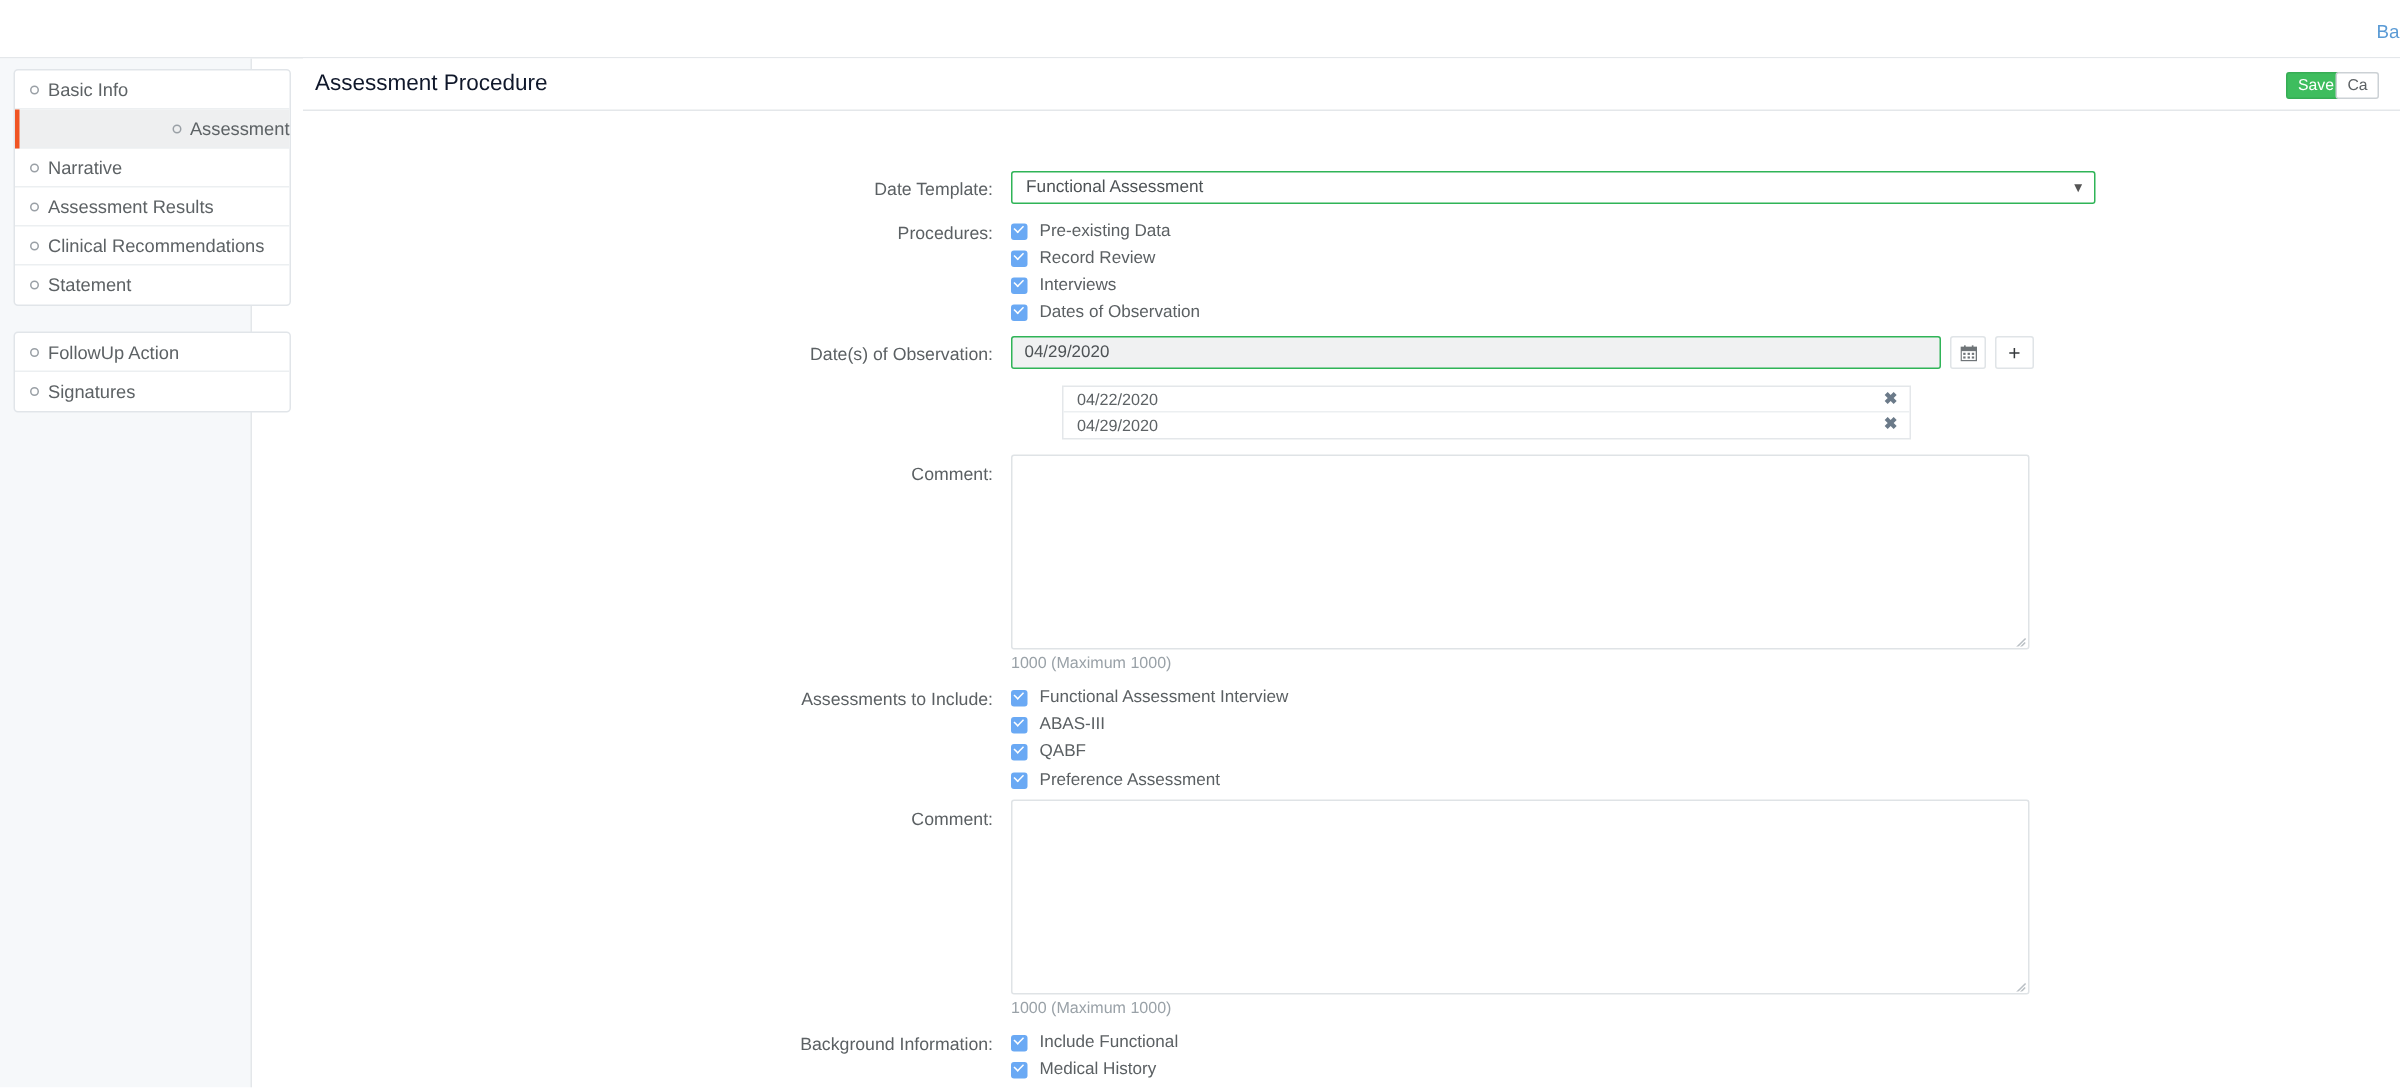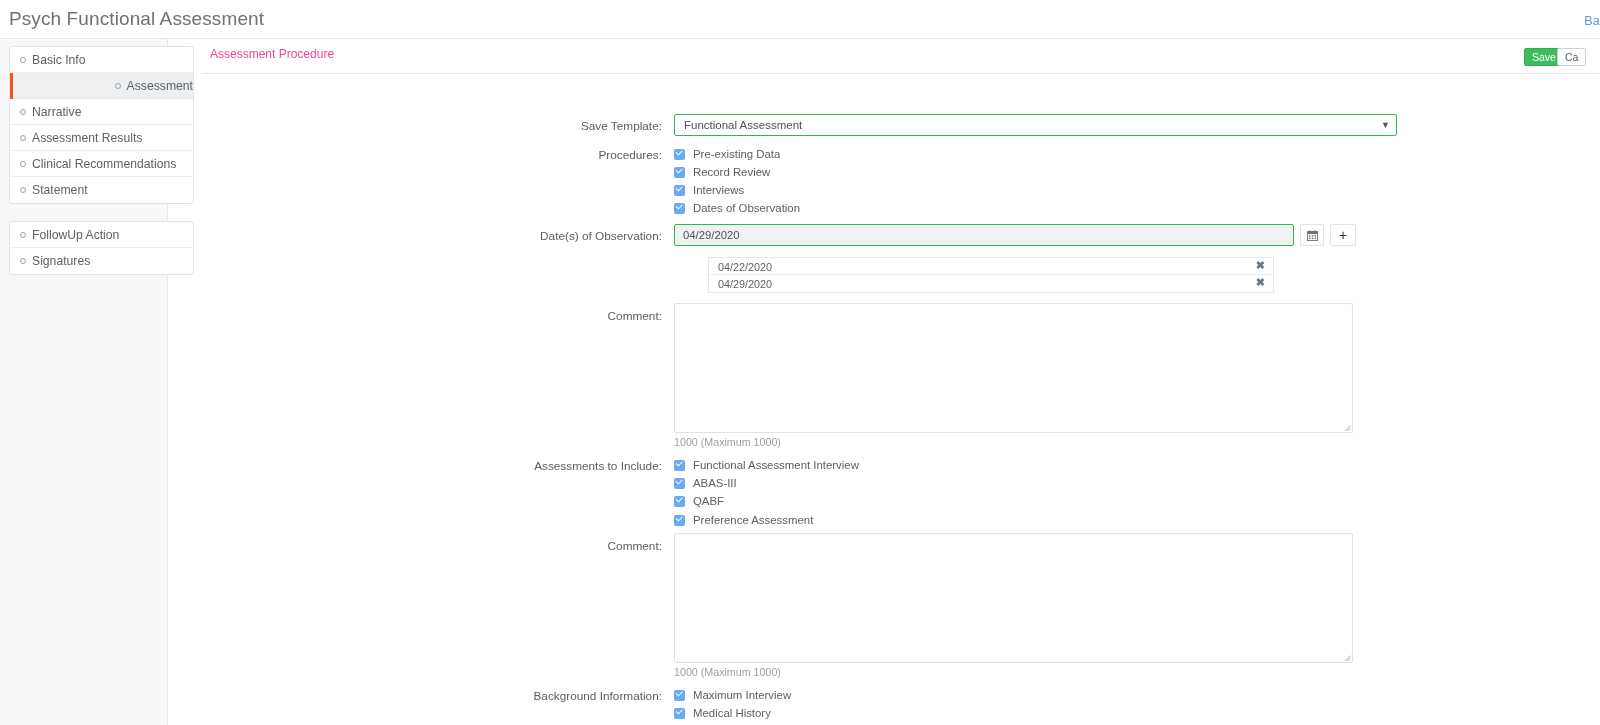--- a/index.html
+++ b/index.html
@@ -92,21 +92,21 @@
     background: #ffffff;
   }
   .content-head {
     position: relative;
     height: 35px;
     border-bottom: 1px solid #e4e7ea;
     background: #ffffff;
   }
   .content-head .h-title {
     position: absolute; left: 8px; top: 8px;
-    font-size: 12px; color: #ec4899;
+    font-size: 15px; color: #0f172a;
     white-space: nowrap;
   }
   .btn-save {
     position: absolute; top: 9px; left: 1322px;
     height: 18px; padding: 0 7px;
     background: #3ebd5e;
     border: 1px solid #36ad55;
     border-radius: 2px;
     color: #fff; font-size: 10.5px;
     line-height: 16px;
@@ -289,21 +289,20 @@
     color: #9aa2a8;
     white-space: nowrap;
   }
 </style>
 </head>
 <body>
 
 <div id="app">
 
   <div class="titlebar">
-    <div class="page-title">Psych Functional Assessment</div>
     <a class="backlink" href="#">Back to</a>
   </div>
 
   <div class="leftrail">
 
     <div class="nav-card one">
       <div class="nav-item">
         <span class="bullet"></span><span>Basic Info</span>
       </div>
       <div class="nav-item active">
@@ -337,21 +336,21 @@
   <div class="content">
 
     <div class="content-head">
       <div class="h-title">Assessment Procedure</div>
       <div class="btn-save">Save</div>
       <div class="btn-cancel">Ca</div>
     </div>
 
     <div class="form">
 
-      <div class="lbl lbl-x" style="top:45px;">Save Template:</div>
+      <div class="lbl lbl-x" style="top:45px;">Date Template:</div>
       <div class="select-box">
         <span class="val">Functional Assessment</span>
         <span class="caret">▼</span>
       </div>
 
       <div class="lbl lbl-x" style="top:74px;">Procedures:</div>
       <div class="cbrow" style="left:472px; top:74px;">
         <span class="cbox"></span>
         <span class="cbtext">Pre-existing Data</span>
       </div>
@@ -435,21 +434,21 @@
       <div class="ta-wrap" style="top:459px;">
         <div class="ta">
           <span class="grip"></span>
         </div>
       </div>
       <div class="counter" style="left:472px; top:592px;">1000 (Maximum 1000)</div>
 
       <div class="lbl lbl-x" style="top:615px;">Background Information:</div>
       <div class="cbrow" style="left:472px; top:615px;">
         <span class="cbox"></span>
-        <span class="cbtext">Maximum Interview</span>
+        <span class="cbtext">Include Functional</span>
       </div>
       <div class="cbrow" style="left:472px; top:633px;">
         <span class="cbox"></span>
         <span class="cbtext">Medical History</span>
       </div>
       <div class="cbrow" style="left:472px; top:651px;">
         
         
       </div>
 

